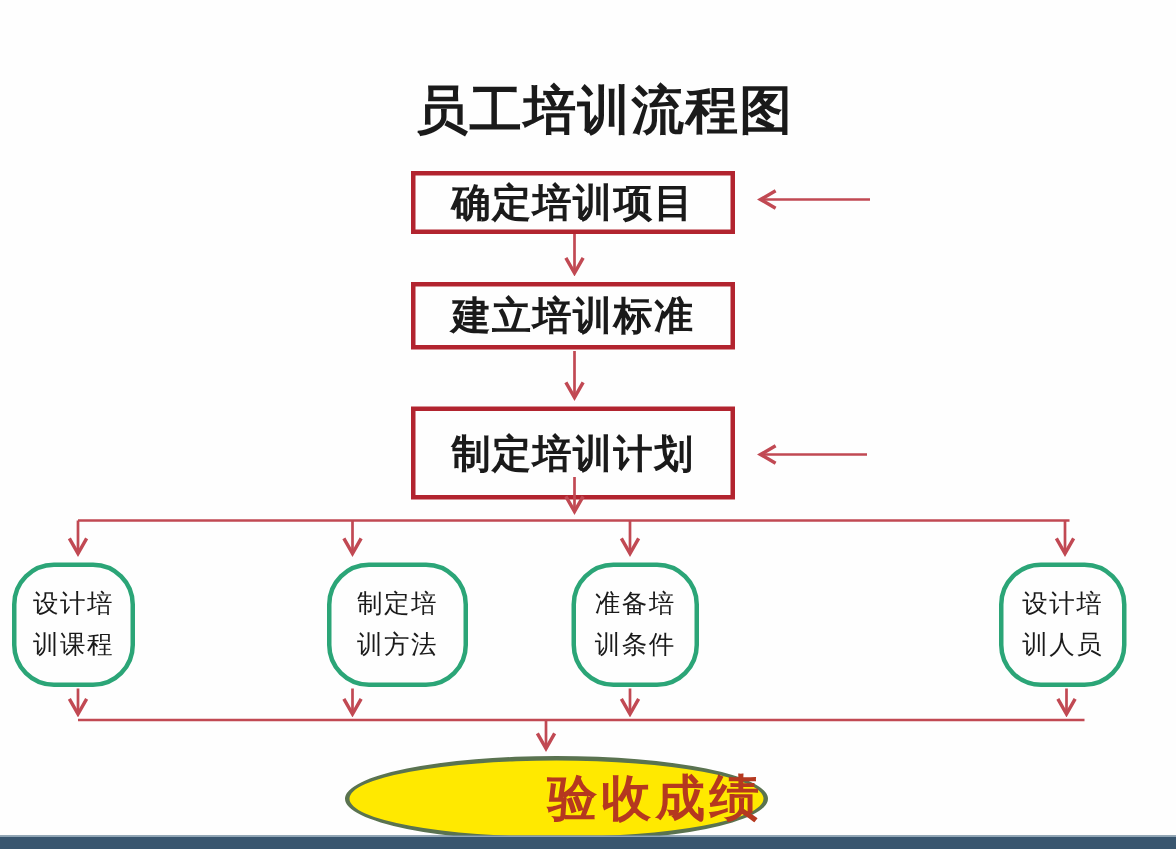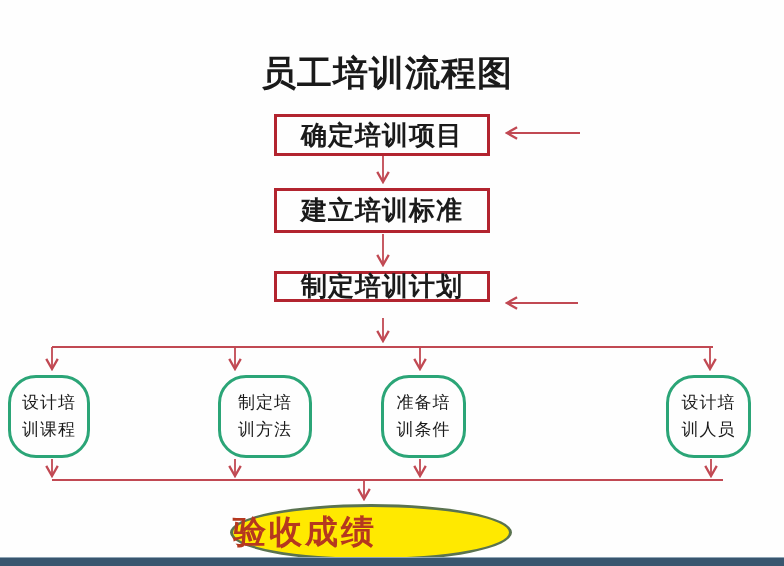--- a/index.html
+++ b/index.html
@@ -19,21 +19,21 @@
   }
   .canvas {
     position: relative;
     width: 784px;
     height: 566px;
     background: #fefefe;
     overflow: hidden;
   }
   .title {
     position: absolute;
-    left: 232px;
+    left: 248px;
     top: 50px;
     width: 310px;
     text-align: center;
     font-size: 35px;
     font-weight: bold;
     color: var(--text);
     letter-spacing: 1px;
     white-space: nowrap;
   }
   .step {
@@ -46,21 +46,21 @@
     align-items: center;
     justify-content: center;
     font-size: 26px;
     font-weight: bold;
     color: var(--text);
     letter-spacing: 1px;
     white-space: nowrap;
   }
   .step1 { top: 114px; height: 42px; }
   .step2 { top: 188px; height: 45px; }
-  .step3 { top: 271px; height: 31px; }
+  .step3 { top: 271px; height: 62px; }
   .connectors {
     position: absolute;
     left: 0; top: 0;
     width: 784px; height: 566px;
     color: var(--connector);
     pointer-events: none;
   }
   .branch {
     position: absolute;
     top: 375px;
@@ -86,21 +86,21 @@
     position: absolute;
     left: 230px;
     top: 504px;
     width: 282px;
     height: 57px;
     border: 3px solid var(--result-border);
     border-radius: 50%;
     background: var(--result-fill);
     display: flex;
     align-items: center;
-    justify-content: flex-start;
+    justify-content: flex-end;
     font-size: 33px;
     font-weight: bold;
     color: var(--result-text);
     letter-spacing: 3px;
     white-space: nowrap;
     z-index: 1;
   }
   .footer-bar {
     position: absolute;
     left: 0;

